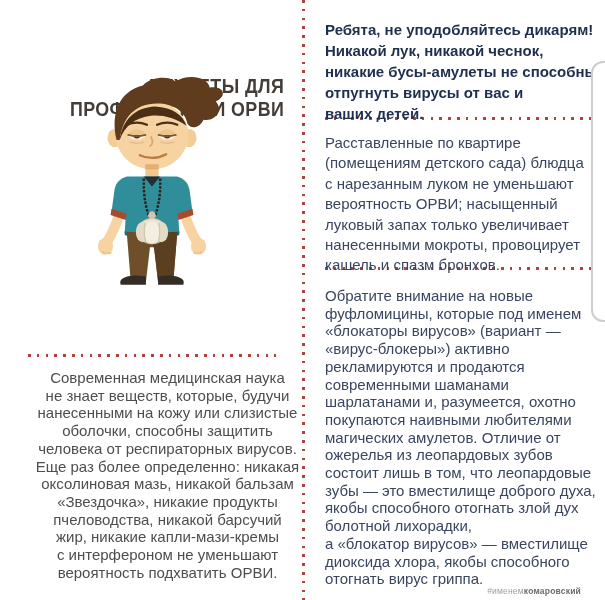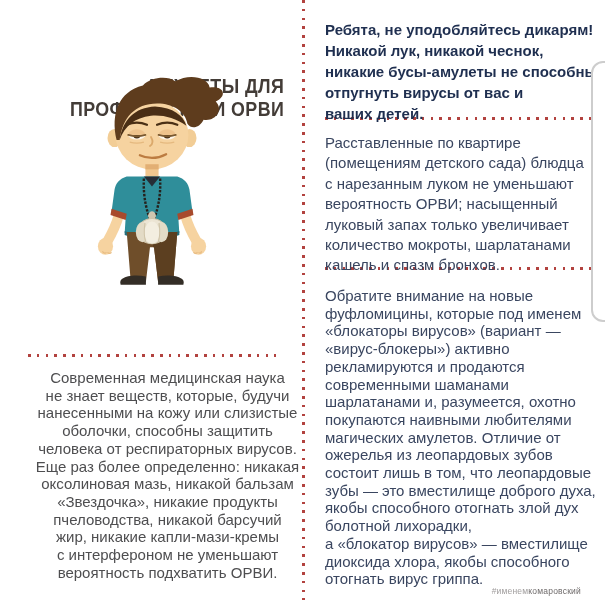--- a/index.html
+++ b/index.html
@@ -50,21 +50,21 @@
   
   #card-edge{
     position:absolute;left:591px;top:61px;width:30px;height:257px;
     background:#fff;border:2px solid #cdcdcd;border-radius:12px;
   }
   
   #hashtag{
     position:absolute;right:24px;top:586px;font-size:8.5px;line-height:10px;
     color:#a09d9d;letter-spacing:0.2px;
   }
-  #hashtag b{color:#6f6b6b;font-weight:400;}
+  #hashtag b{color:#6f6b6b;font-weight:700;}
   
   #figure{position:absolute;left:66px;top:72px;width:172px;height:220px;}
 </style>
 </head>
 <body>
 
 <div id="poster">
 
   <div class="vdots"></div>
   <div class="hdots" id="ldiv"></div>
@@ -154,21 +154,21 @@
 Никакой лук, никакой чеснок,
 никакие бусы-амулеты не способны
 отпугнуть вирусы от вас и
 ваших детей.</div>
 
   <div class="para" id="onion-para">Расставленные по квартире
 (помещениям детского сада) блюдца
 с нарезанным луком не уменьшают
 вероятность ОРВИ; насыщенный
 луковый запах только увеличивает
-количество мокроты, шарлатанами
+нанесенными мокроты, провоцирует
 кашель и спазм бронхов.</div>
 
   <div class="para" id="blockers-para">Обратите внимание на новые
 фуфломицины, которые под именем
 «блокаторы вирусов» (вариант —
 «вирус-блокеры») активно
 рекламируются и продаются
 современными шаманами
 шарлатанами и, разумеется, охотно
 покупаются наивными любителями

